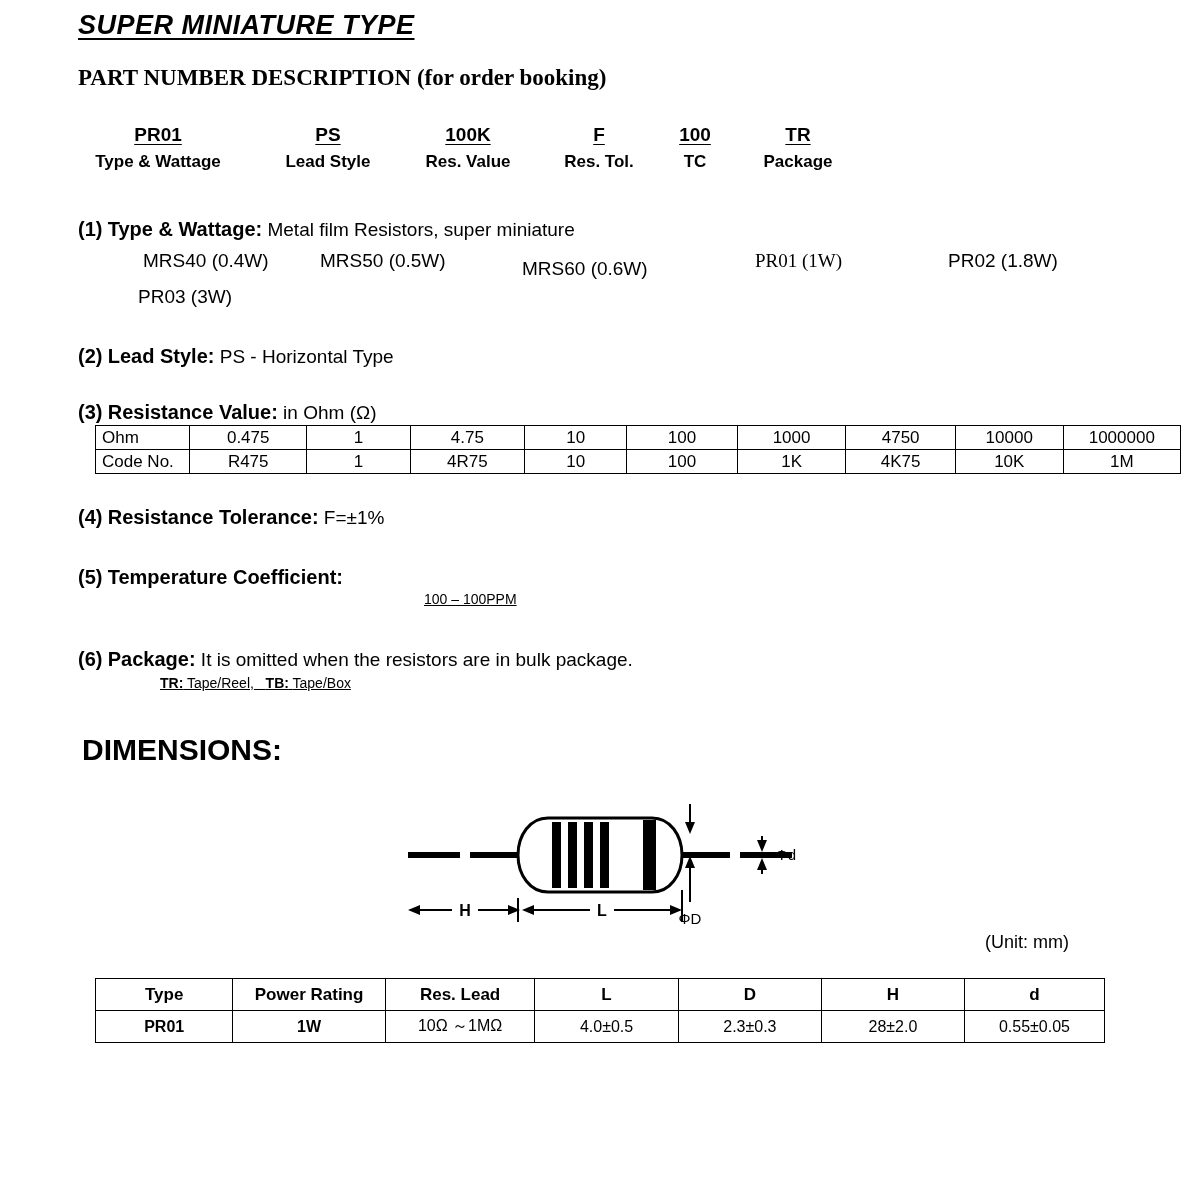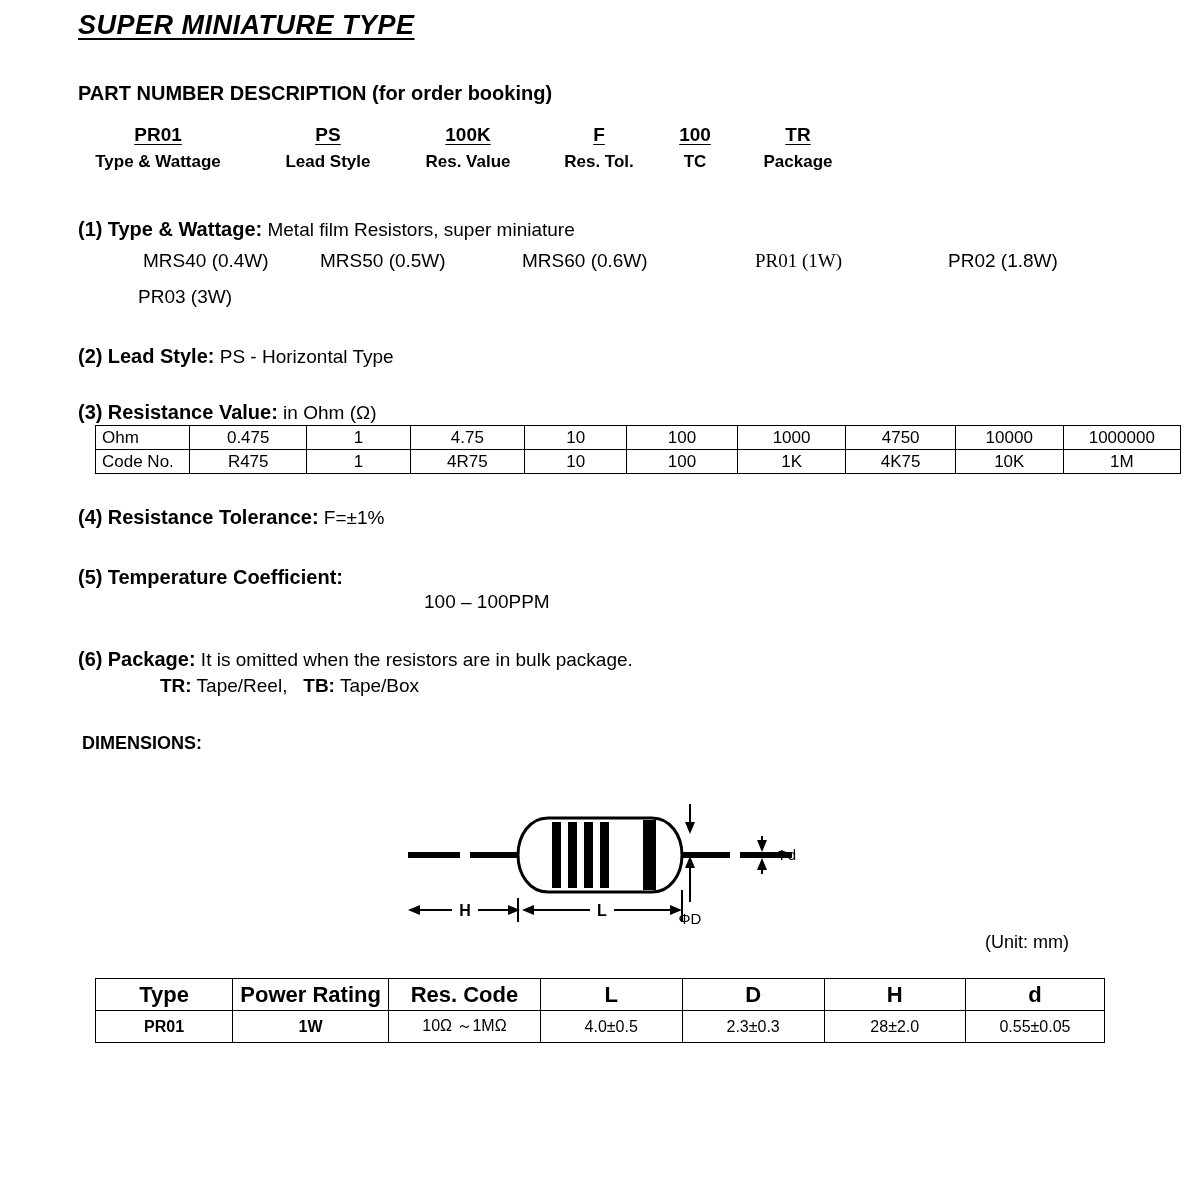--- a/index.html
+++ b/index.html
@@ -30,23 +30,24 @@
     font-size: 27px;
     font-weight: bold;
     font-style: italic;
     letter-spacing: 0.5px;
     text-decoration: underline;
     text-underline-offset: 4px;
   }
   .section-title {
     position: absolute;
     left: 78px;
-    top: 82px;
-    font-size: 20px;
-    font-weight: bold;
+    top: 65px;
+    font-size: 23px;
+    font-weight: bold;
+    font-family: Liberation Serif, serif;
   }
 
   
   .pn-row {
     position: absolute;
     left: 78px;
     top: 124px;
     width: 1040px;
     height: 56px;
   }
@@ -76,22 +77,23 @@
     font-size: 19px;
     line-height: 1.35;
     white-space: nowrap;
   }
   .item b {
     font-weight: bold;
     font-size: 20px;
   }
   .sub {
     position: absolute;
-    font-size: 19px;
-    white-space: nowrap;
+    font-size: 14px;
+    white-space: nowrap;
+    text-decoration: underline;
   }
 
   .wattage-row {
     position: absolute;
     left: 78px;
     top: 250px;
     width: 1060px;
     font-size: 19px;
   }
   .wattage-row span {
@@ -116,21 +118,21 @@
   }
   .res-table td.hdr {
     text-align: left;
   }
 
   
   .dim-title {
     position: absolute;
     left: 82px;
     top: 733px;
-    font-size: 18px;
+    font-size: 30px;
     font-weight: bold;
   }
 
   
   .drawing {
     position: absolute;
     left: 400px;
     top: 790px;
     width: 450px;
     height: 150px;
@@ -155,21 +157,21 @@
   .dim-table th, .dim-table td {
     border: 1.5px solid #000;
     text-align: center;
     height: 27px;
     padding: 2px 4px;
     font-weight: normal;
     white-space: nowrap;
   }
   .dim-table th {
     font-weight: bold;
-    font-size: 22px;
+    font-size: 17px;
   }
   .dim-table td.typecell {
     font-weight: bold;
   }
 </style>
 </head>
 <body>
 
 <div class="page">
 
@@ -205,21 +207,21 @@
   </div>
 
   <div class="item" style="left:78px; top:216px;">
     <b>(1)</b>
     <b>Type &amp; Wattage:</b>
     <span>Metal film Resistors, super miniature</span>
   </div>
   <div class="wattage-row">
     <span style="left:65px; top:0px;">MRS40 (0.4W)</span>
     <span style="left:242px; top:0px;">MRS50 (0.5W)</span>
-    <span style="left:444px; top:0px;">MRS60 (0.6W)</span>
+    <span style="left:444px; top:8px;">MRS60 (0.6W)</span>
     <span style="left:677px; top:0px;font-family:Liberation Serif, serif;">PR01  (1W)</span>
     <span style="left:870px; top:0px;">PR02  (1.8W)</span>
     <span style="left:60px; top:36px;">PR03  (3W)</span>
   </div>
 
   <div class="item" style="left:78px; top:343px;">
     <b>(2)</b>
     <b>Lead Style:</b>
     <span>PS - Horizontal Type</span>
   </div>
@@ -338,21 +340,21 @@
     </svg>
   </div>
 
   <div class="unit-note">(Unit: mm)</div>
 
   <table class="dim-table">
     <tbody>
         <tr>
       <th style="width:140px;">Type</th>
       <th style="width:148px;">Power Rating</th>
-      <th style="width:148px;">Res. Code</th>
+      <th style="width:148px;">Res. Lead</th>
       <th style="width:145px;">L</th>
       <th style="width:145px;">D</th>
       <th style="width:145px;">H</th>
       <th style="width:139px;">d</th>
     </tr>
     <tr>
       <td class="typecell">PR01</td>
       <td class="typecell">1W</td>
       <td>10Ω ～1MΩ</td>
       <td>4.0±0.5</td>

